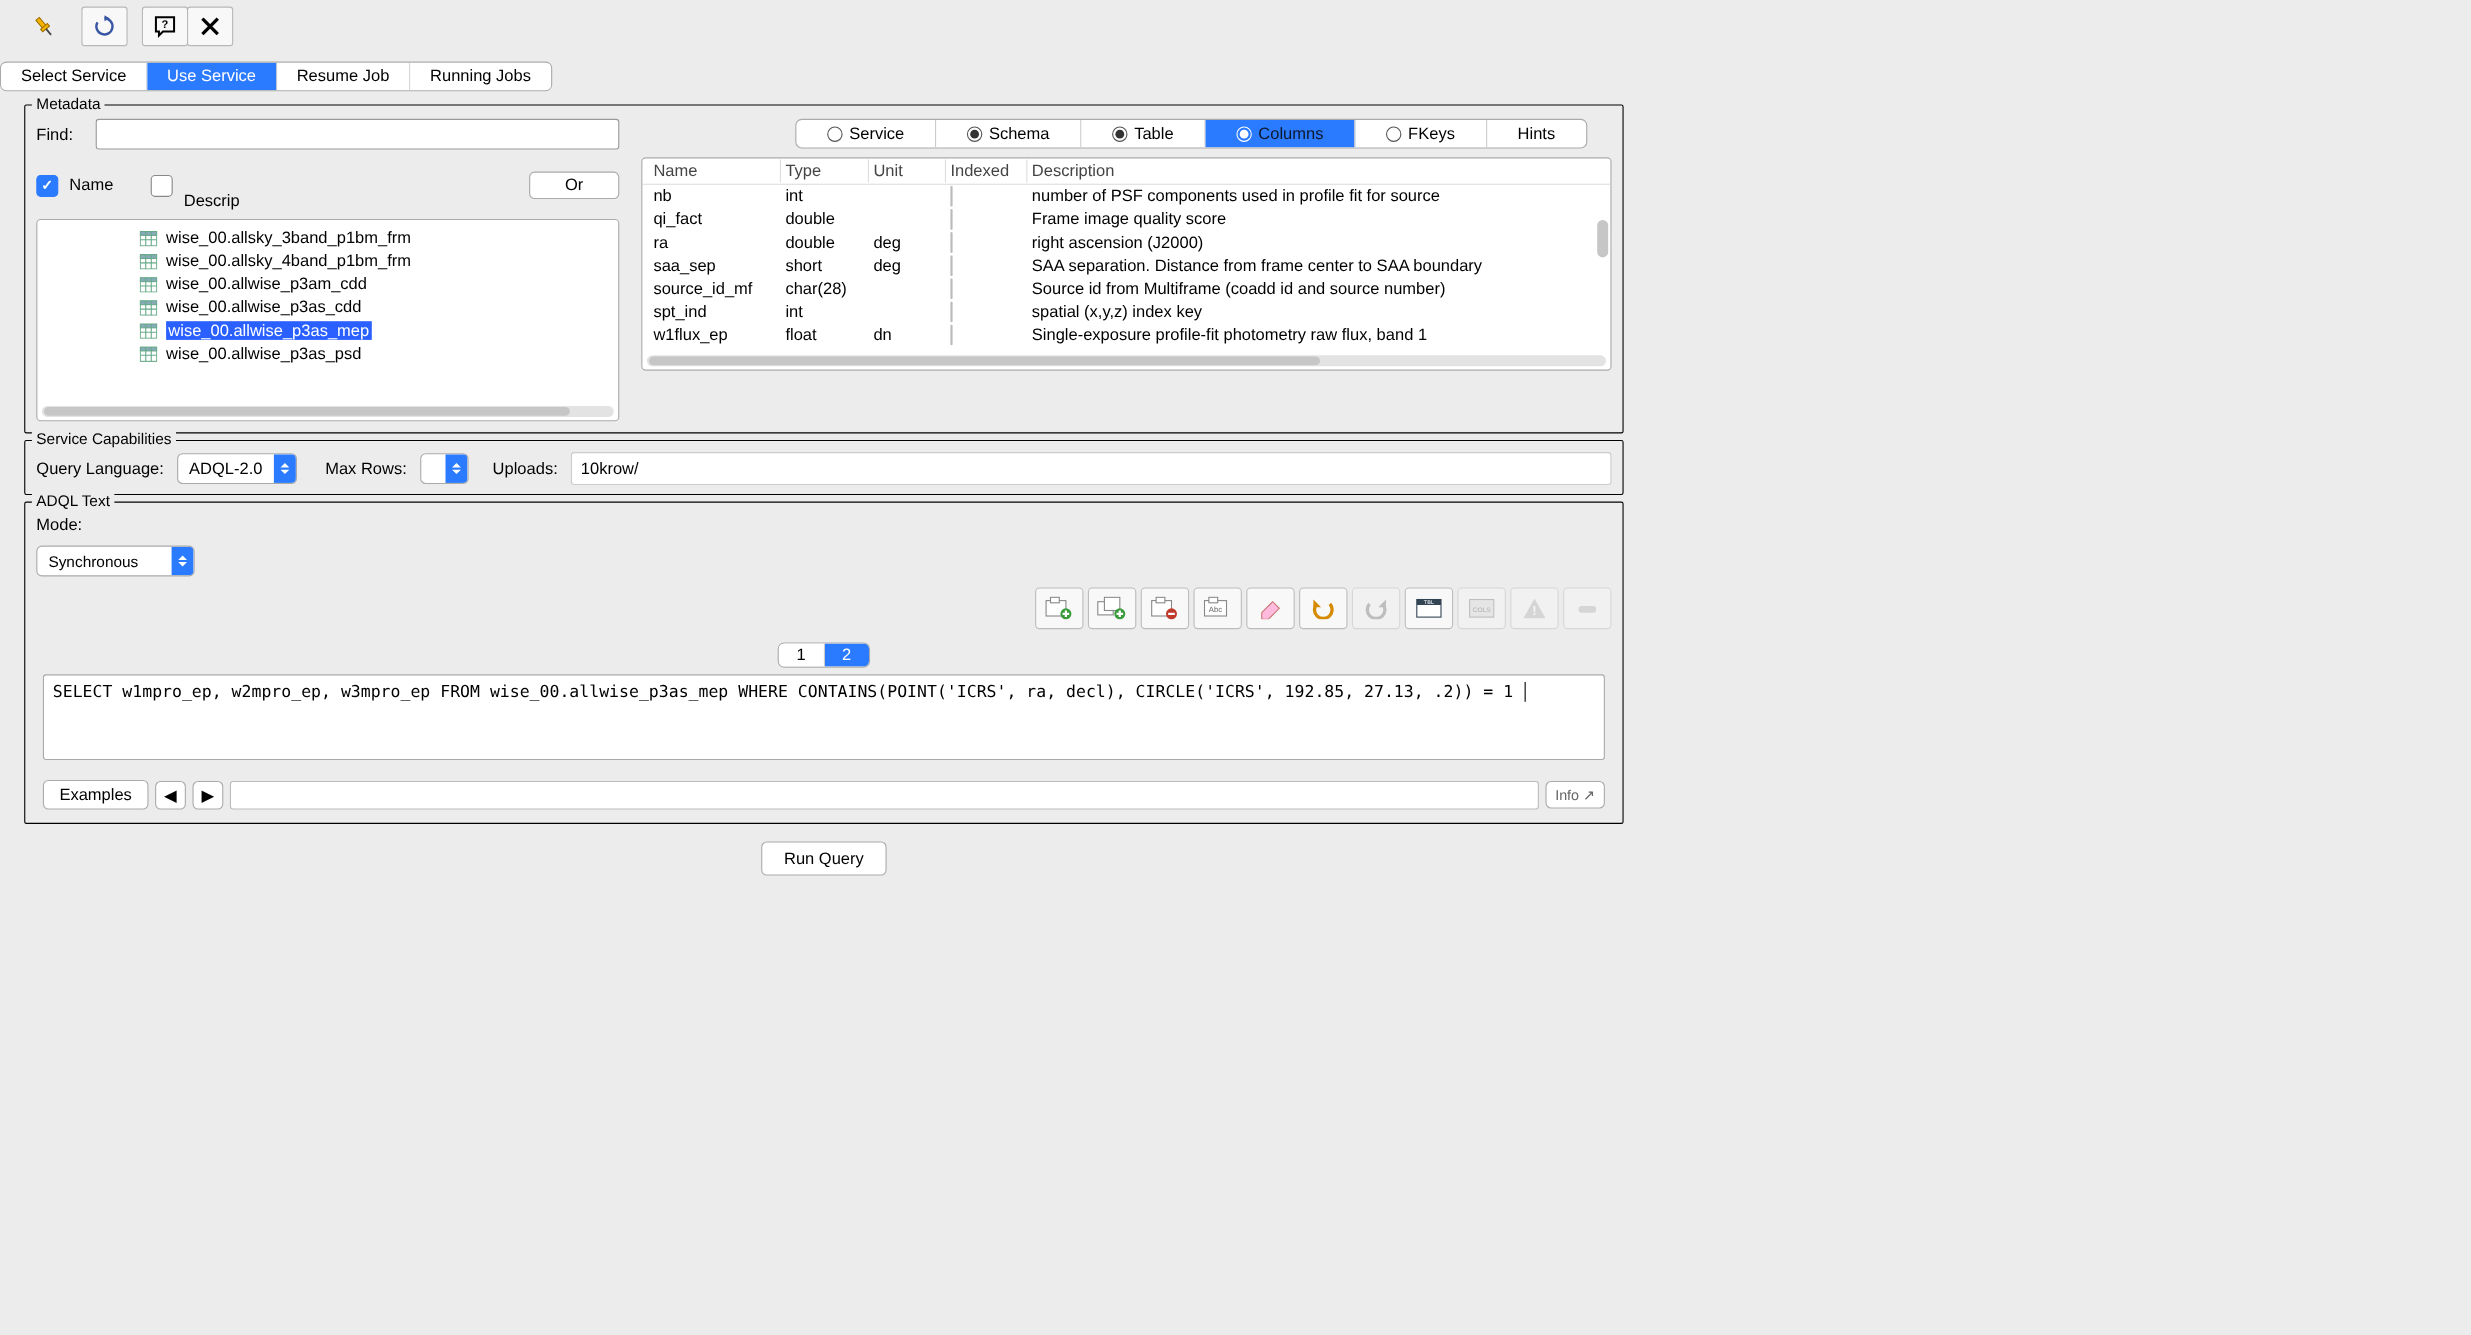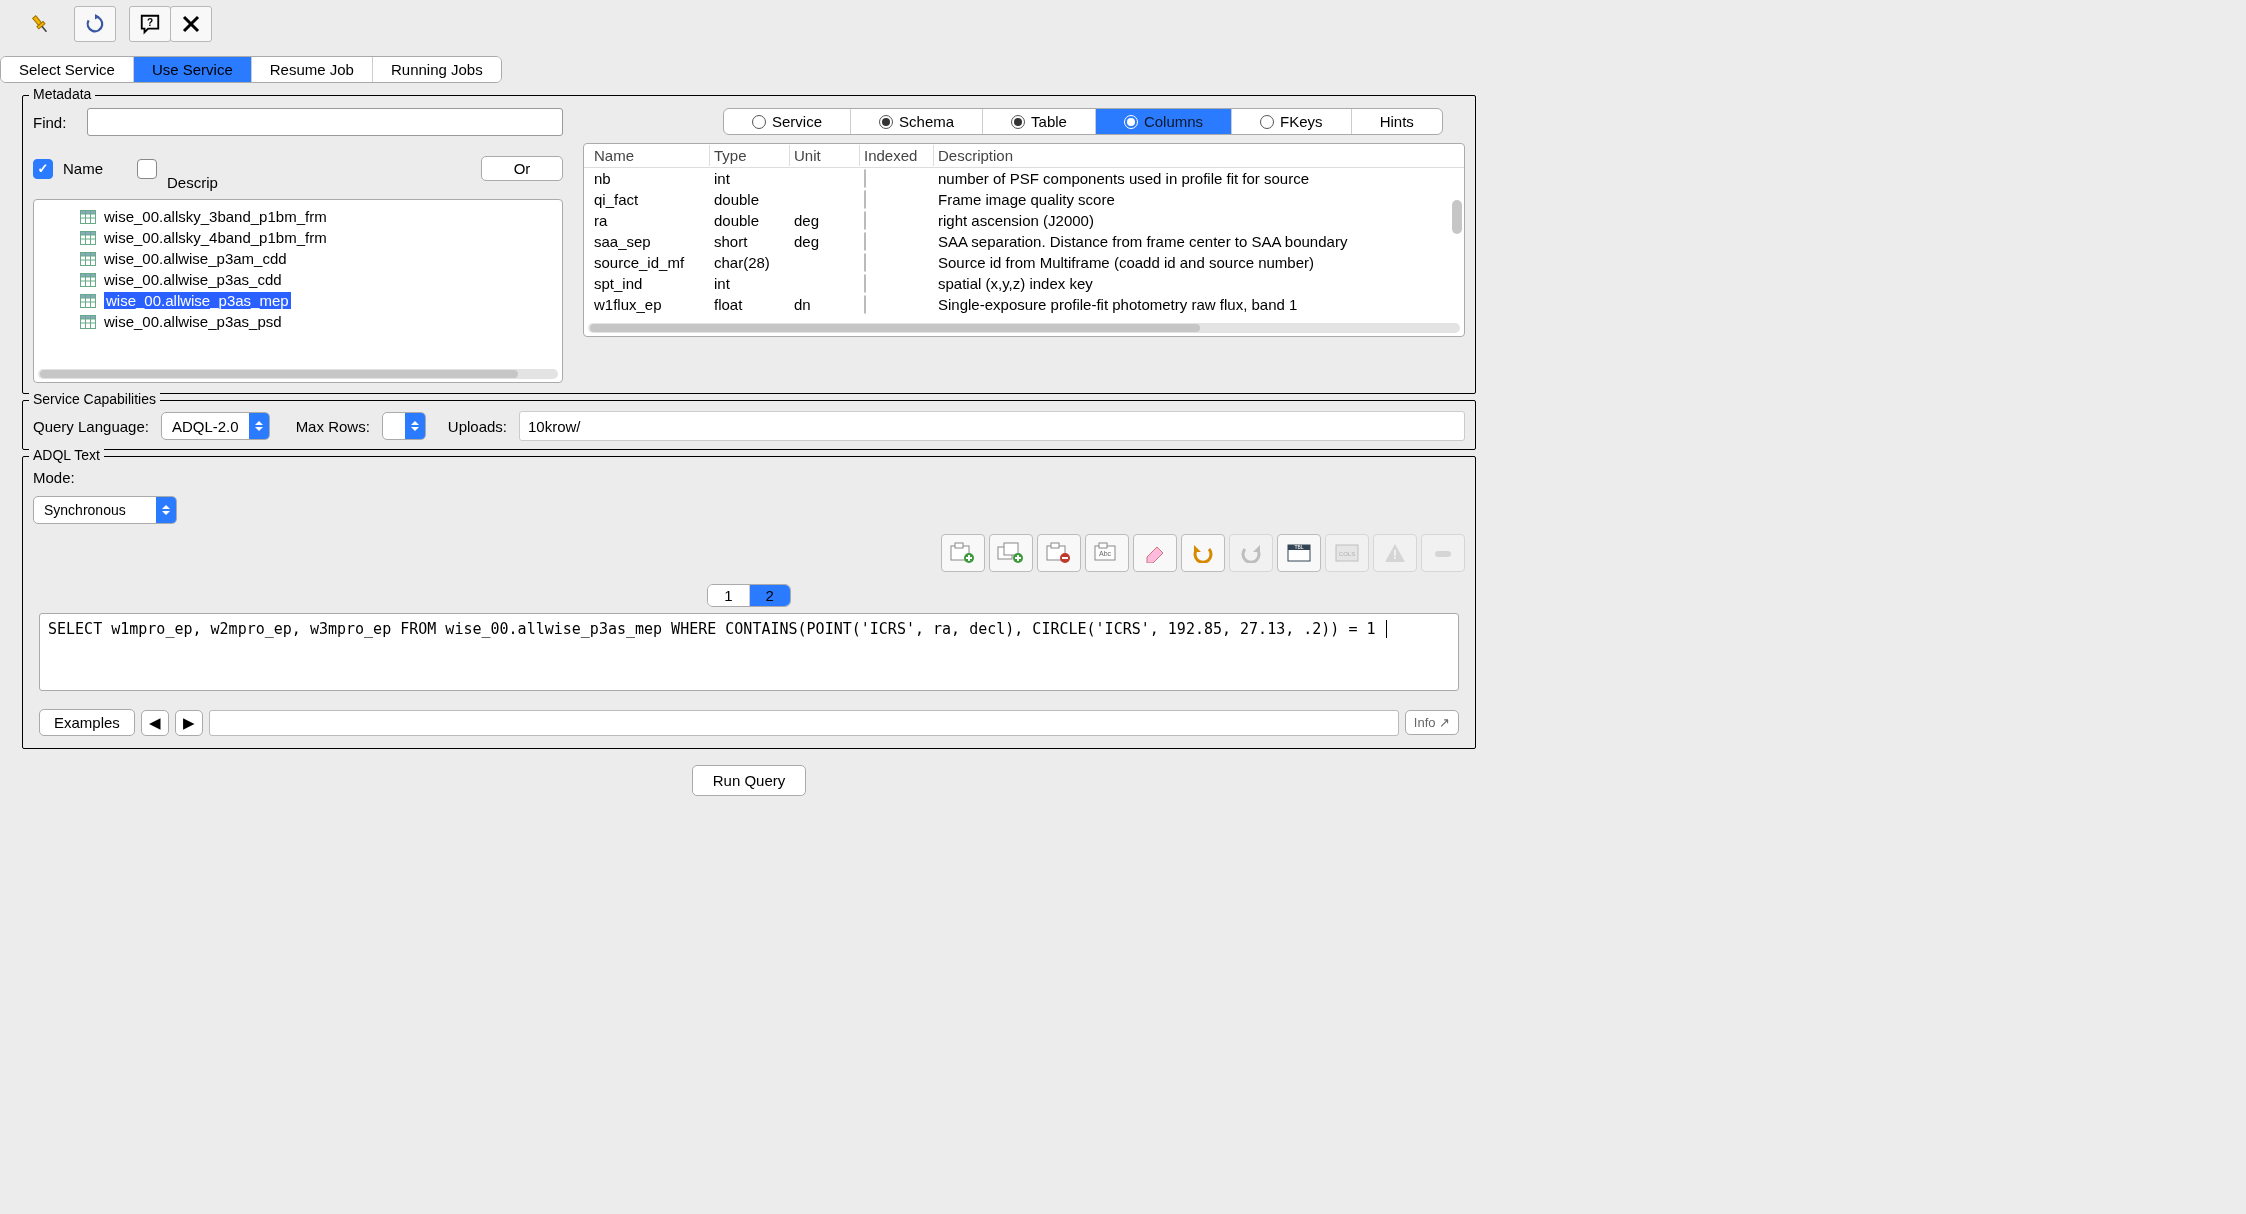--- a/index.html
+++ b/index.html
@@ -55,21 +55,21 @@
   }
   .seg .seg-btn {
     padding: 4px 18px;
     border-right: 1px solid #ccc;
     background: #fff;
     font-size: 15px;
   }
   .seg .seg-btn:last-child { border-right: none; }
   .seg .seg-btn.active {
     background: #2a7bff;
-    color: #000000;
+    color: #ffffff;
   }
 
   
   .panel {
     margin: 2px 22px 6px 22px;
     border: 1px solid #000;
     border-radius: 2px;
     position: relative;
     padding: 12px 10px 10px 10px;
     background: #ececec;
@@ -146,20 +146,21 @@
     overflow: hidden;
     position: relative;
   }
   .tree-item {
     display: flex;
     align-items: center;
     gap: 8px;
     padding: 2px 8px 2px 46px;
     font-size: 15px;
     white-space: nowrap;
+    margin-left: 47px;
   }
   .tree-item .tbl-icon {
     width: 16px; height: 14px;
     flex: none;
   }
   .tree-item.sel .tname { background: #2a60ff; color: #fff; padding: 0 2px; }
   .hscroll {
     position: absolute;
     left: 4px; right: 4px; bottom: 3px; height: 10px;
     background: #e3e3e3;

